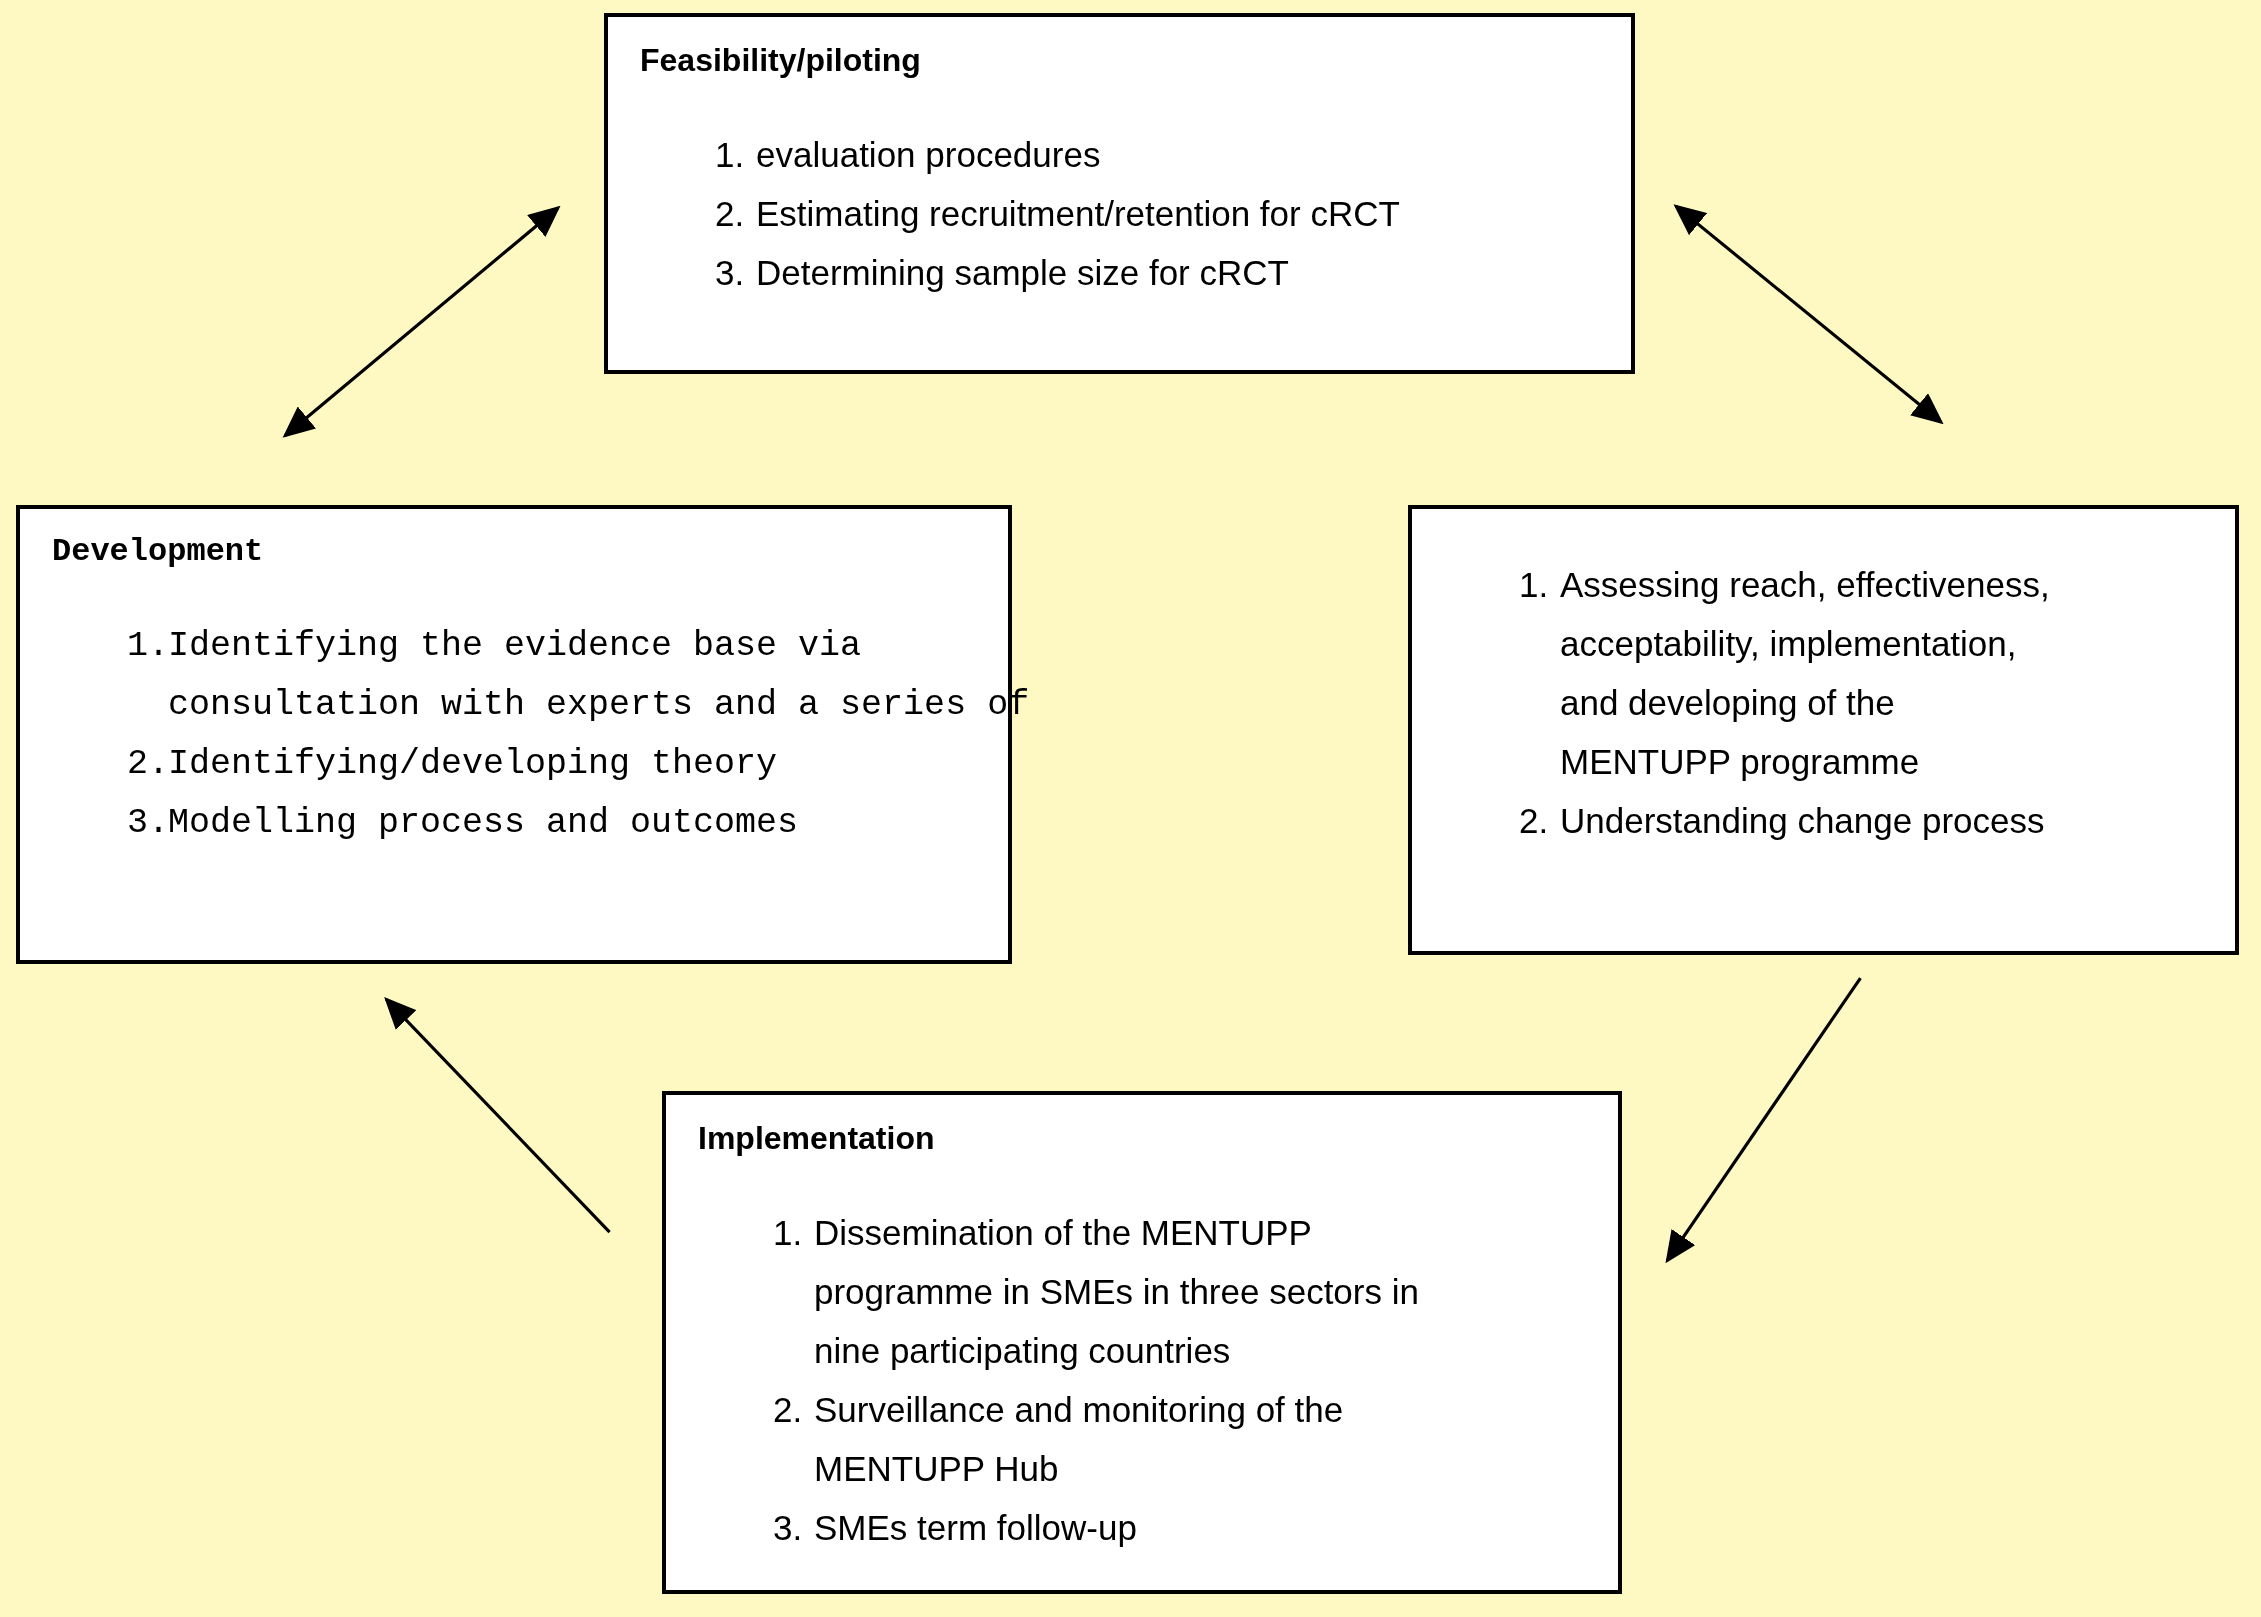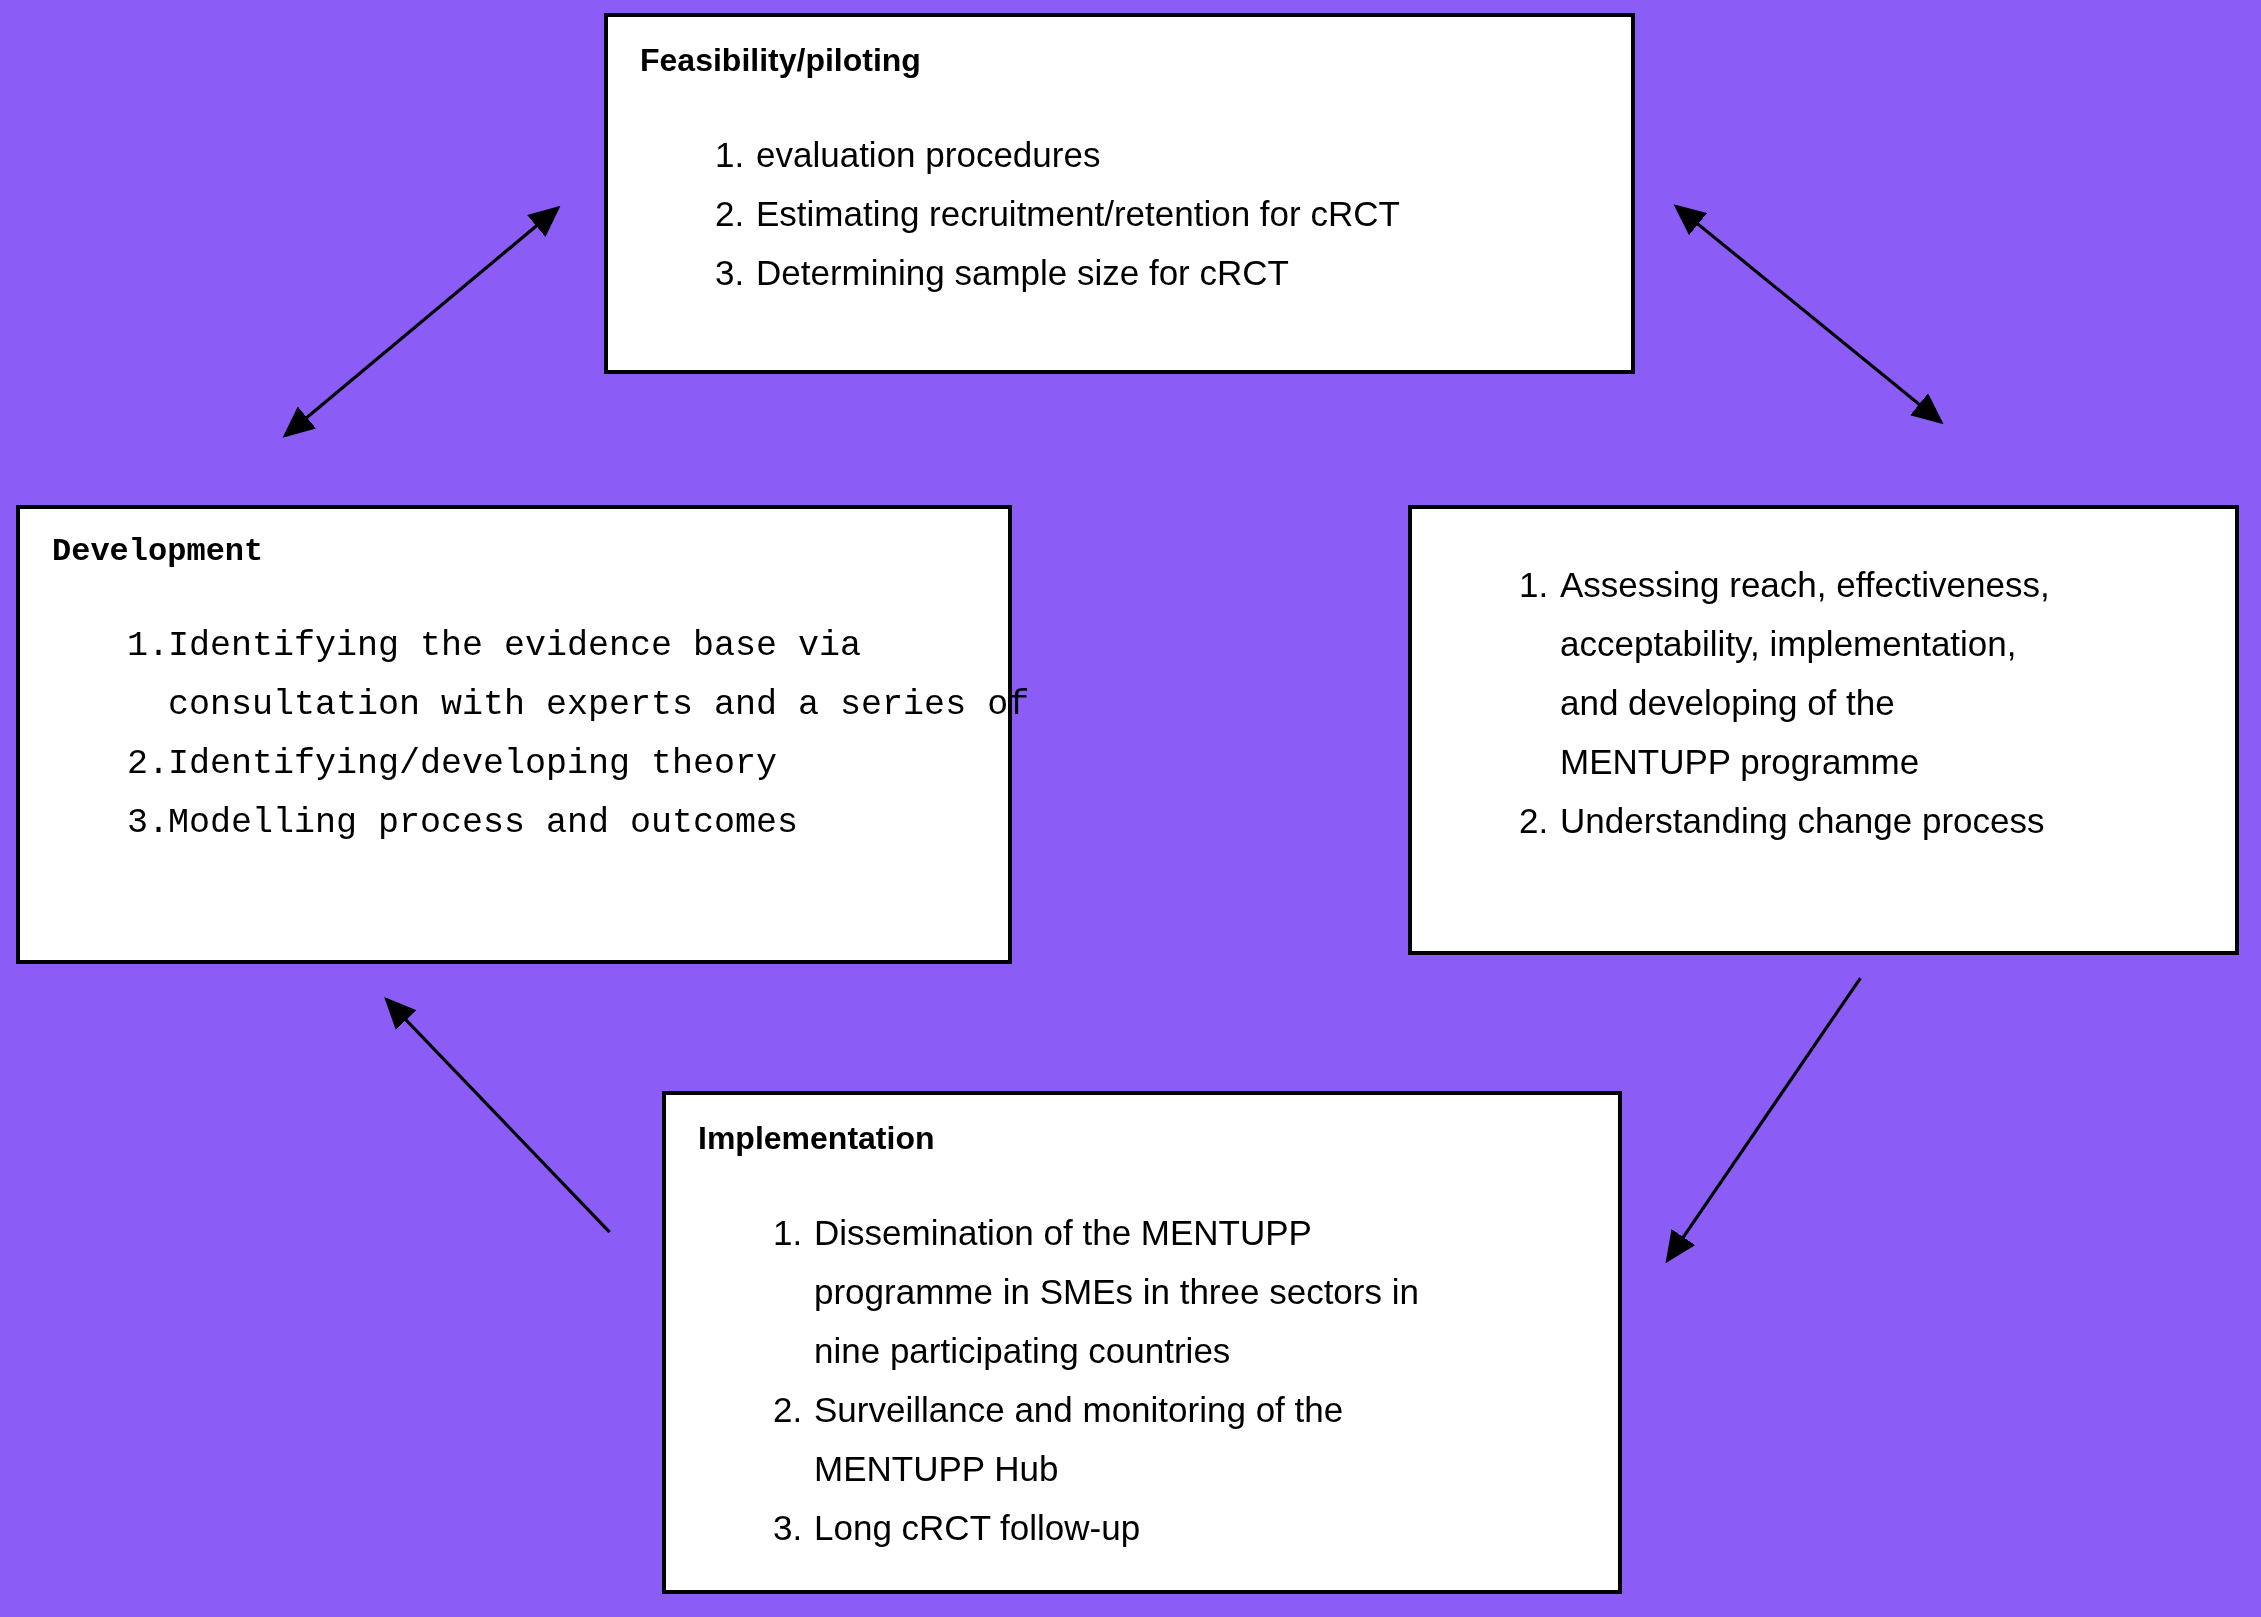--- a/index.html
+++ b/index.html
@@ -13,21 +13,21 @@
     position: relative;
     font-family: "Liberation Sans", "DejaVu Sans", sans-serif;
     color: #000000;
     overflow: hidden;
   }
   .canvas {
     position: absolute;
     left: 0; top: 0;
     width: 2261px;
     height: 1618px;
-    background: #8b5cf6;
+    background: #fef9c3;
   }
   .arrows-layer {
     position: absolute;
     left: 0; top: 0;
     width: 2261px;
     height: 1618px;
     pointer-events: none;
   }
   .arrows-layer line {
     stroke: #000000;
@@ -174,20 +174,20 @@
       <div class="item">
         <div class="num">2.</div>
         <div class="txt">
           <div class="line">Surveillance and monitoring of the</div>
           <div class="line">MENTUPP Hub</div>
         </div>
       </div>
       <div class="item">
         <div class="num">3.</div>
         <div class="txt">
-          <div class="line">Long cRCT follow-up</div>
+          <div class="line">SMEs term follow-up</div>
         </div>
       </div>
     </div>
   </div>
 
 </div>
 
 
 </body></html>

